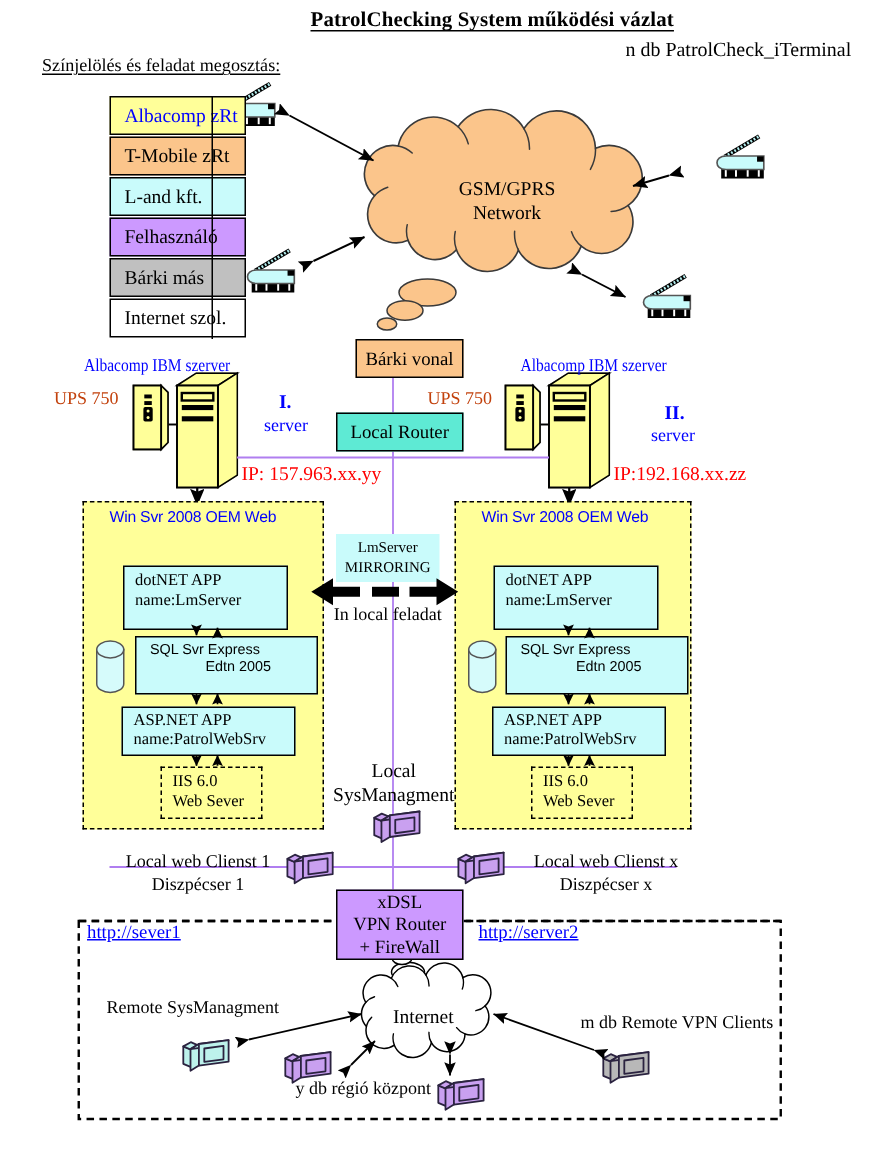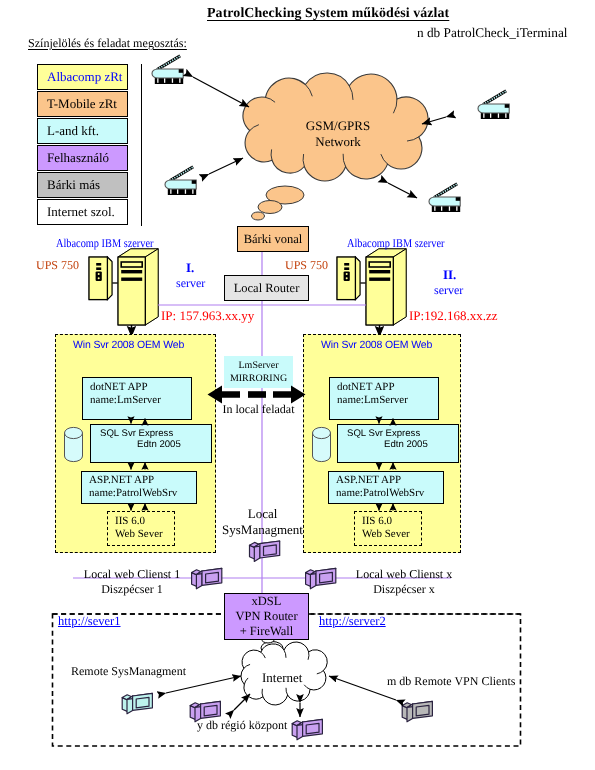--- a/index.html
+++ b/index.html
@@ -18,34 +18,34 @@
          text-decoration:underline;text-underline-offset:3px;
          letter-spacing:0.1px;white-space:nowrap;}
   #subtitle{left:417px;top:25px;font-size:13.3px;white-space:nowrap;}
   #legend-heading{left:28px;top:36px;font-size:12.1px;text-decoration:underline;
          text-underline-offset:2px;white-space:nowrap;}
 
   
   #legend{left:37px;top:64px;width:91px;}
   .legend-item{height:26px;width:91px;border:1.6px solid #000;box-sizing:border-box;
          display:flex;align-items:center;padding-left:9px;font-size:13px;
-         margin-bottom:1px;}
+         margin-bottom:1px;margin-left:36px;}
   #legend-divider{left:141px;top:64px;width:0;height:162px;
          border-left:1.3px solid #000;}
 
   
   .box{box-sizing:border-box;border:1.6px solid #000;display:flex;
        flex-direction:column;align-items:center;justify-content:center;
        font-size:12.5px;line-height:1.18;}
   .blue{color:#0000ff;}
   .sans{font-family:"Liberation Sans", sans-serif;}
 
   
   #leased{left:237px;top:226px;width:72px;height:26px;background:#fbc58b;}
-  #router{left:224px;top:275px;width:85px;height:26px;background:#e5e5e5;}
+  #router{left:224px;top:275px;width:85px;height:26px;background:#5eead4;}
   .srv-cap{font-size:12px;color:#0000ff;white-space:nowrap;
            transform:scaleX(0.86);transform-origin:0 0;}
   .ups-lbl{font-size:12px;color:#c2410c;white-space:nowrap;}
   .roman{font-size:13px;color:#0000ff;font-weight:bold;white-space:nowrap;}
   .role{font-size:12px;color:#0000ff;white-space:nowrap;}
   .ip{font-size:13px;color:#ff0000;white-space:nowrap;}
 
   
   .winpanel{background:#ffff99;border:1.8px dashed #000;box-sizing:border-box;}
   .wintitle{font-family:"Liberation Sans", sans-serif;font-size:10.5px;

